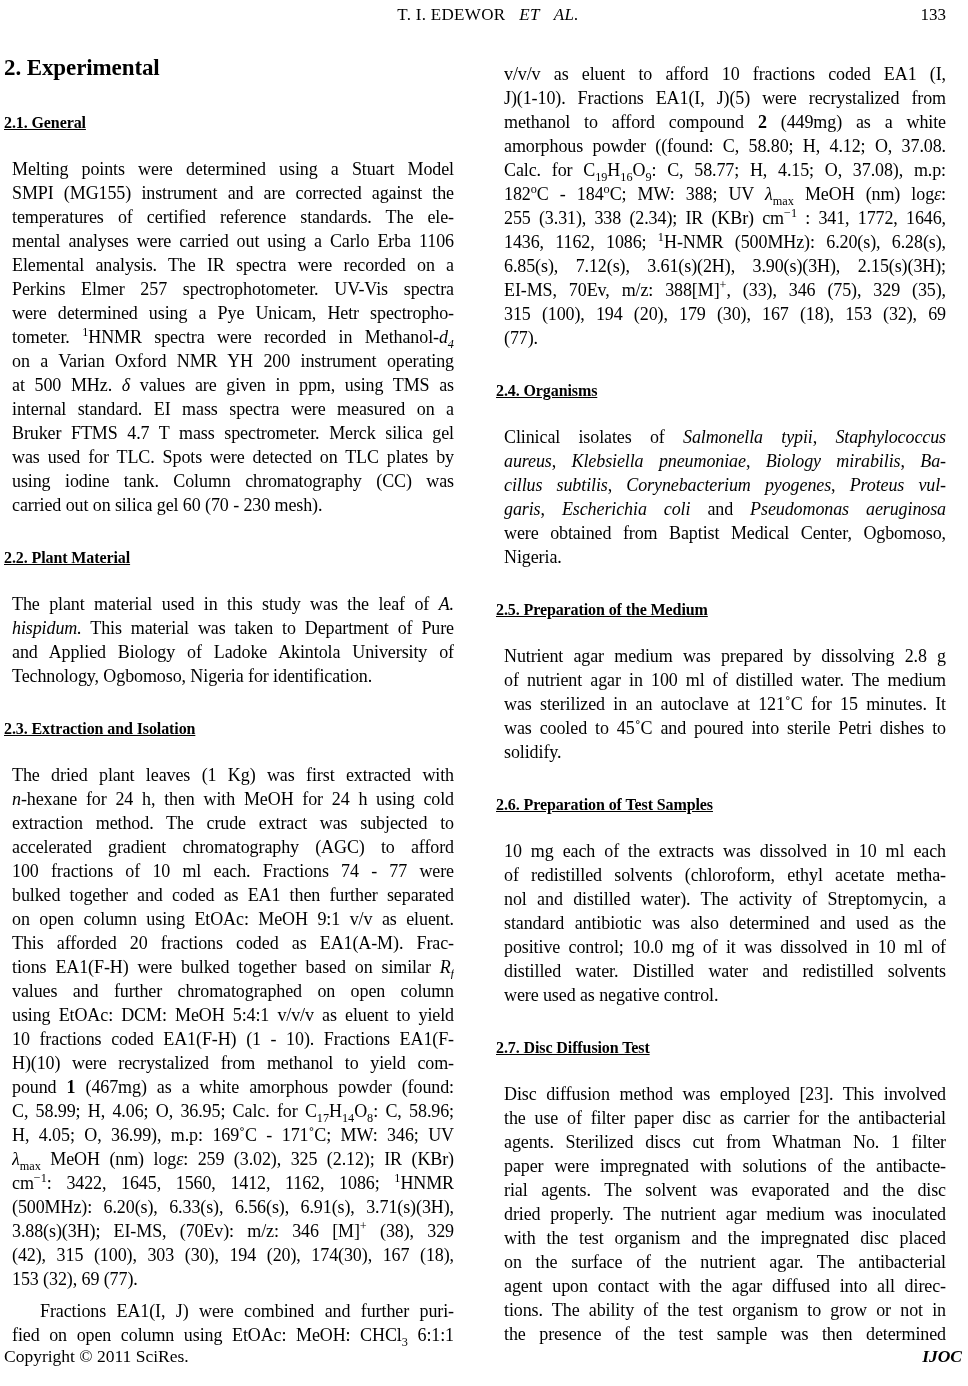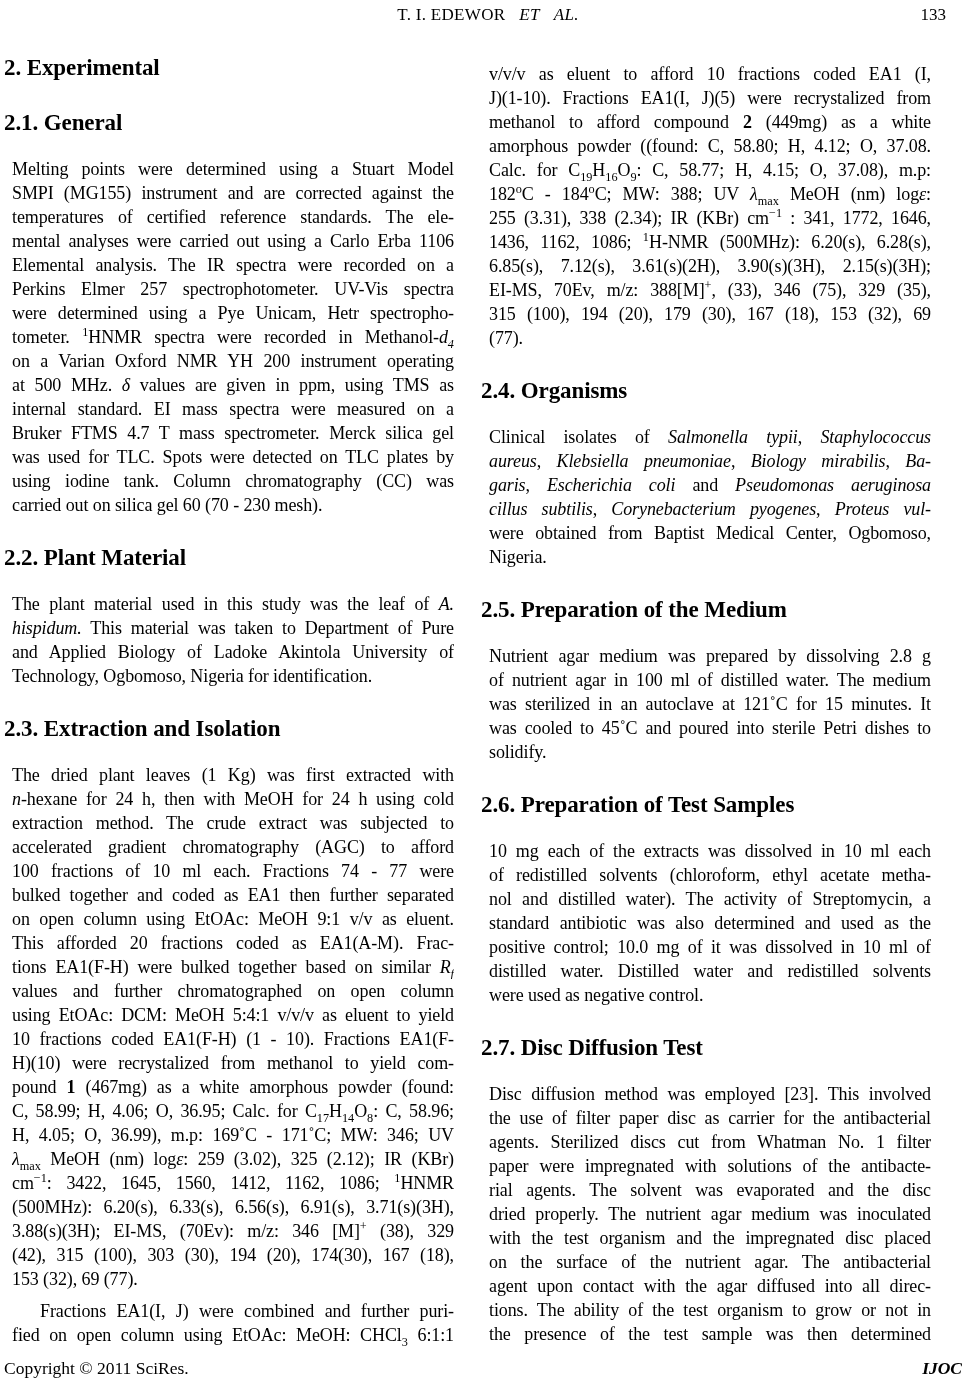--- a/index.html
+++ b/index.html
@@ -23,57 +23,58 @@
   .page-num {
     position: absolute;
     top: 5px; right: 22px;
     font-size: 17px;
   }
   .columns {
     position: absolute;
     top: 54px; left: 4px;
     width: 961px;
     display: flex;
-    gap: 19px;
+    gap: 34px;
   }
   .col {
     flex: 0 0 458px;
     width: 458px;
     font-size: 18px;
     letter-spacing: -0.1px;
   }
   .h1 {
     font-size: 23px;
     font-weight: bold;
     line-height: 28px;
     margin: 0;
   }
   .h2 {
-    font-size: 23px;
+    font-size: 16px;
     font-weight: bold;
     line-height: 25px;
     margin: 28px 0 22px 0;
+    text-decoration: underline;
   }
   .para { margin: 8px; }
   .line {
     line-height: 24px;
     height: 24px;
     text-align: justify;
     text-align-last: justify;
     white-space: nowrap;
     overflow: hidden;
   }
   .line.last { text-align-last: left; }
   .line.ind { text-indent: 28px; }
   .it { font-style: italic; }
   .bd { font-weight: bold; }
   .line sub, .line sup { font-size: 0.68em; line-height: 0; letter-spacing: 0; }
   .page-footer {
     position: absolute;
-    left: 4px; right: 6px; bottom: 7px;
+    left: 4px; right: 6px; bottom: 19px;
     display: flex;
     justify-content: space-between;
     font-size: 17.5px;
   }
   .journal { font-weight: bold; font-style: italic; }
 </style>
 </head>
 <body>
 
 <div class="page">
@@ -153,22 +154,22 @@
           <div class="line">1436, 1162, 1086; <sup>1</sup>H-NMR (500MHz): 6.20(s), 6.28(s),</div>
           <div class="line">6.85(s), 7.12(s), 3.61(s)(2H), 3.90(s)(3H), 2.15(s)(3H);</div>
           <div class="line">EI-MS, 70Ev, m/z: 388[M]<sup>+</sup>, (33), 346 (75), 329 (35),</div>
           <div class="line">315 (100), 194 (20), 179 (30), 167 (18), 153 (32), 69</div>
           <div class="line last">(77).</div>
         </div>
         <div class="h2">2.4. Organisms</div>
         <div class="para">
           <div class="line">Clinical isolates of <span class="it">Salmonella typii</span>, <span class="it">Staphylococcus</span></div>
           <div class="line"><span class="it">aureus</span>, <span class="it">Klebsiella pneumoniae</span>, <span class="it">Biology mirabilis</span>, <span class="it">Ba-</span></div>
+          <div class="line"><span class="it">cillus subtilis</span>, <span class="it">Corynebacterium pyogenes</span>, <span class="it">Proteus vul-</span></div>
           <div class="line"><span class="it">garis</span>, <span class="it">Escherichia coli</span> and <span class="it">Pseudomonas aeruginosa</span></div>
-          <div class="line"><span class="it">cillus subtilis</span>, <span class="it">Corynebacterium pyogenes</span>, <span class="it">Proteus vul-</span></div>
           <div class="line">were obtained from Baptist Medical Center, Ogbomoso,</div>
           <div class="line last">Nigeria.</div>
         </div>
         <div class="h2">2.5. Preparation of the Medium</div>
         <div class="para">
           <div class="line">Nutrient agar medium was prepared by dissolving 2.8 g</div>
           <div class="line">of nutrient agar in 100 ml of distilled water. The medium</div>
           <div class="line">was sterilized in an autoclave at 121˚C for 15 minutes. It</div>
           <div class="line">was cooled to 45˚C and poured into sterile Petri dishes to</div>
           <div class="line last">solidify.</div>

